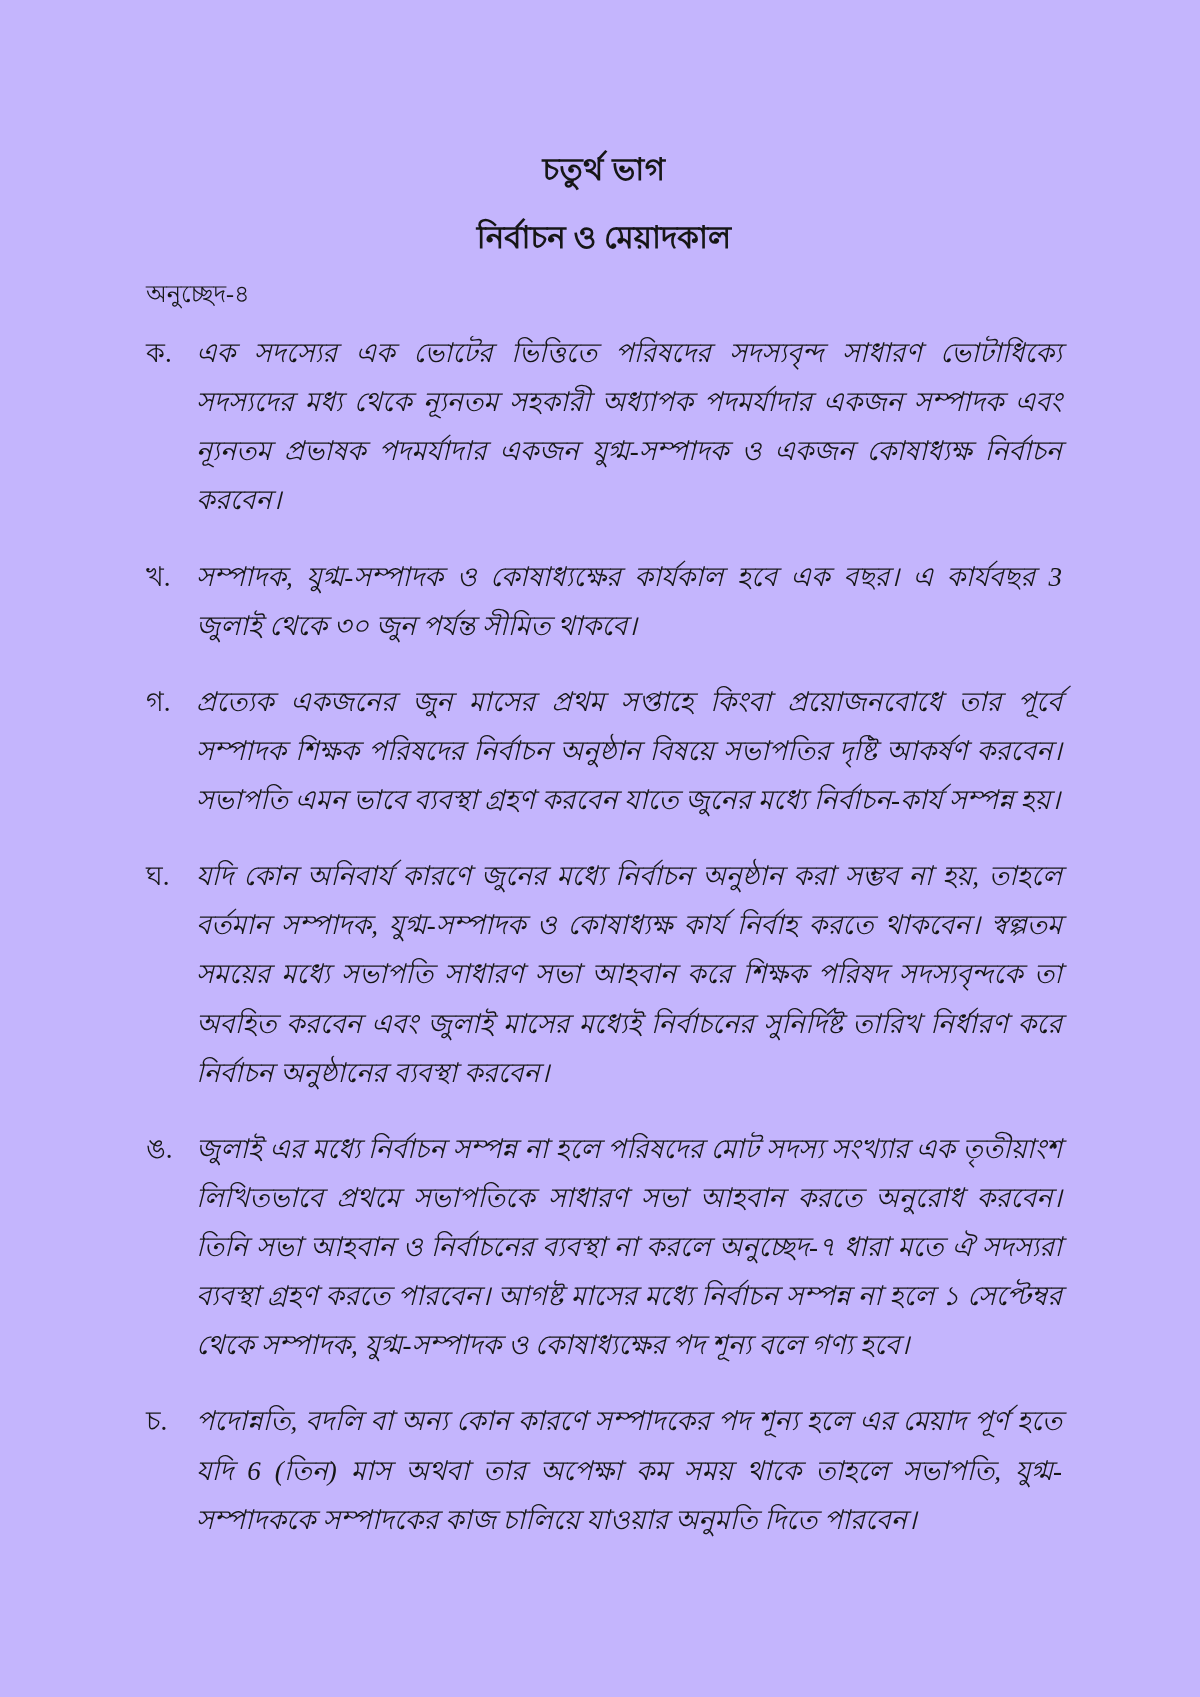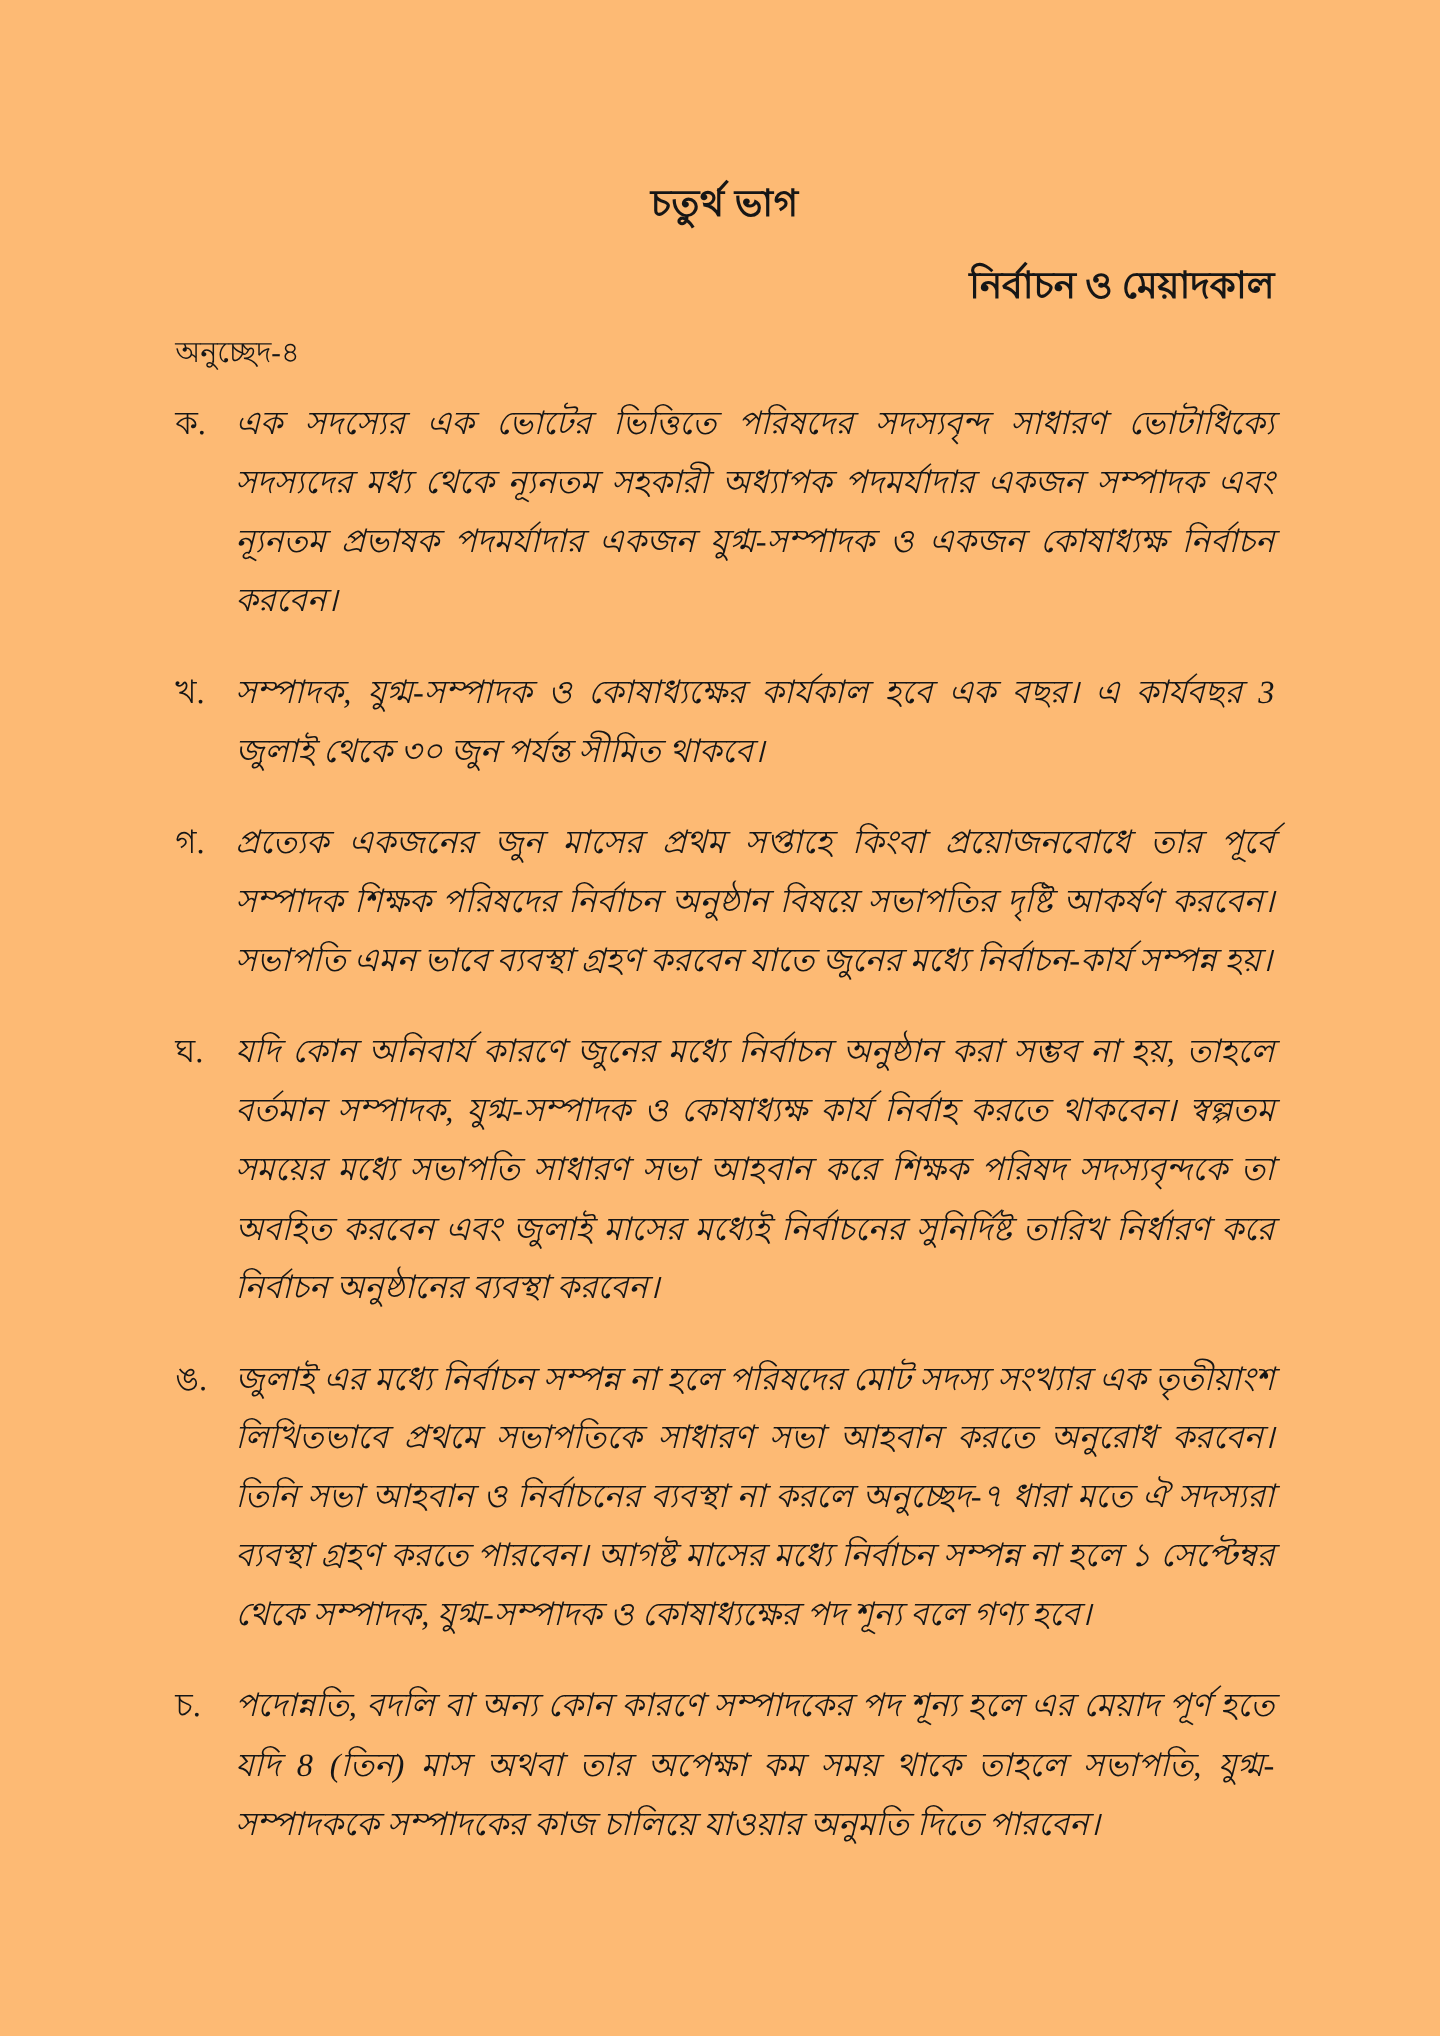--- a/index.html
+++ b/index.html
@@ -5,21 +5,21 @@
   html, body {
     margin: 0;
     padding: 0;
     background: #ffffff;
   }
   .page {
     position: relative;
     width: 1200px;
     height: 1697px;
     margin: 0 auto;
-    background: #fdba74;
+    background: #c4b5fd;
     color: #161616;
     font-family: "Liberation Serif", "DejaVu Serif", serif;
     overflow: hidden;
     box-sizing: border-box;
   }
   .content {
     position: absolute;
     top: 145px;
     left: 146px;
     width: 916px;
@@ -28,21 +28,21 @@
     text-align: center;
     font-size: 31px;
     font-weight: bold;
     margin: 0 0 16px 0;
     letter-spacing: 0.5px;
   }
   .section-heading {
     font-size: 31px;
     font-weight: bold;
     margin: 0 0 10px 0;
-    text-align: right;
+    text-align: center;
   }
   .article-heading {
     font-size: 24px;
     font-weight: normal;
     margin: 0 0 14px 0;
     text-align: left;
   }
   .clause-list {
     margin: 0;
     padding: 0;
@@ -100,18 +100,18 @@
         <span class="clause-text">যদি কোন অনিবার্য কারণে জুনের মধ্যে নির্বাচন অনুষ্ঠান করা সম্ভব না হয়, তাহলে বর্তমান সম্পাদক, যুগ্ম-সম্পাদক ও কোষাধ্যক্ষ কার্য নির্বাহ করতে থাকবেন। স্বল্পতম সময়ের মধ্যে সভাপতি সাধারণ সভা আহবান করে শিক্ষক পরিষদ সদস্যবৃন্দকে তা অবহিত করবেন এবং জুলাই মাসের মধ্যেই নির্বাচনের সুনির্দিষ্ট তারিখ নির্ধারণ করে নির্বাচন অনুষ্ঠানের ব্যবস্থা করবেন।</span>
       </li>
 
       <li class="clause">
         <span class="clause-label">ঙ.</span>
         <span class="clause-text">জুলাই এর মধ্যে নির্বাচন সম্পন্ন না হলে পরিষদের মোট সদস্য সংখ্যার এক তৃতীয়াংশ লিখিতভাবে প্রথমে সভাপতিকে সাধারণ সভা আহবান করতে অনুরোধ করবেন। তিনি সভা আহবান ও নির্বাচনের ব্যবস্থা না করলে অনুচ্ছেদ-৭ ধারা মতে ঐ সদস্যরা ব্যবস্থা গ্রহণ করতে পারবেন। আগষ্ট মাসের মধ্যে নির্বাচন সম্পন্ন না হলে ১ সেপ্টেম্বর থেকে সম্পাদক, যুগ্ম-সম্পাদক ও কোষাধ্যক্ষের পদ শূন্য বলে গণ্য হবে।</span>
       </li>
 
       <li class="clause">
         <span class="clause-label">চ.</span>
-        <span class="clause-text">পদোন্নতি, বদলি বা অন্য কোন কারণে সম্পাদকের পদ শূন্য হলে এর মেয়াদ পূর্ণ হতে যদি 8 (তিন) মাস অথবা তার অপেক্ষা কম সময় থাকে তাহলে সভাপতি, যুগ্ম-সম্পাদককে সম্পাদকের কাজ চালিয়ে যাওয়ার অনুমতি দিতে পারবেন।</span>
+        <span class="clause-text">পদোন্নতি, বদলি বা অন্য কোন কারণে সম্পাদকের পদ শূন্য হলে এর মেয়াদ পূর্ণ হতে যদি 6 (তিন) মাস অথবা তার অপেক্ষা কম সময় থাকে তাহলে সভাপতি, যুগ্ম-সম্পাদককে সম্পাদকের কাজ চালিয়ে যাওয়ার অনুমতি দিতে পারবেন।</span>
       </li>
 
     </ol>
   </div>
 </div>
 
 </body></html>

